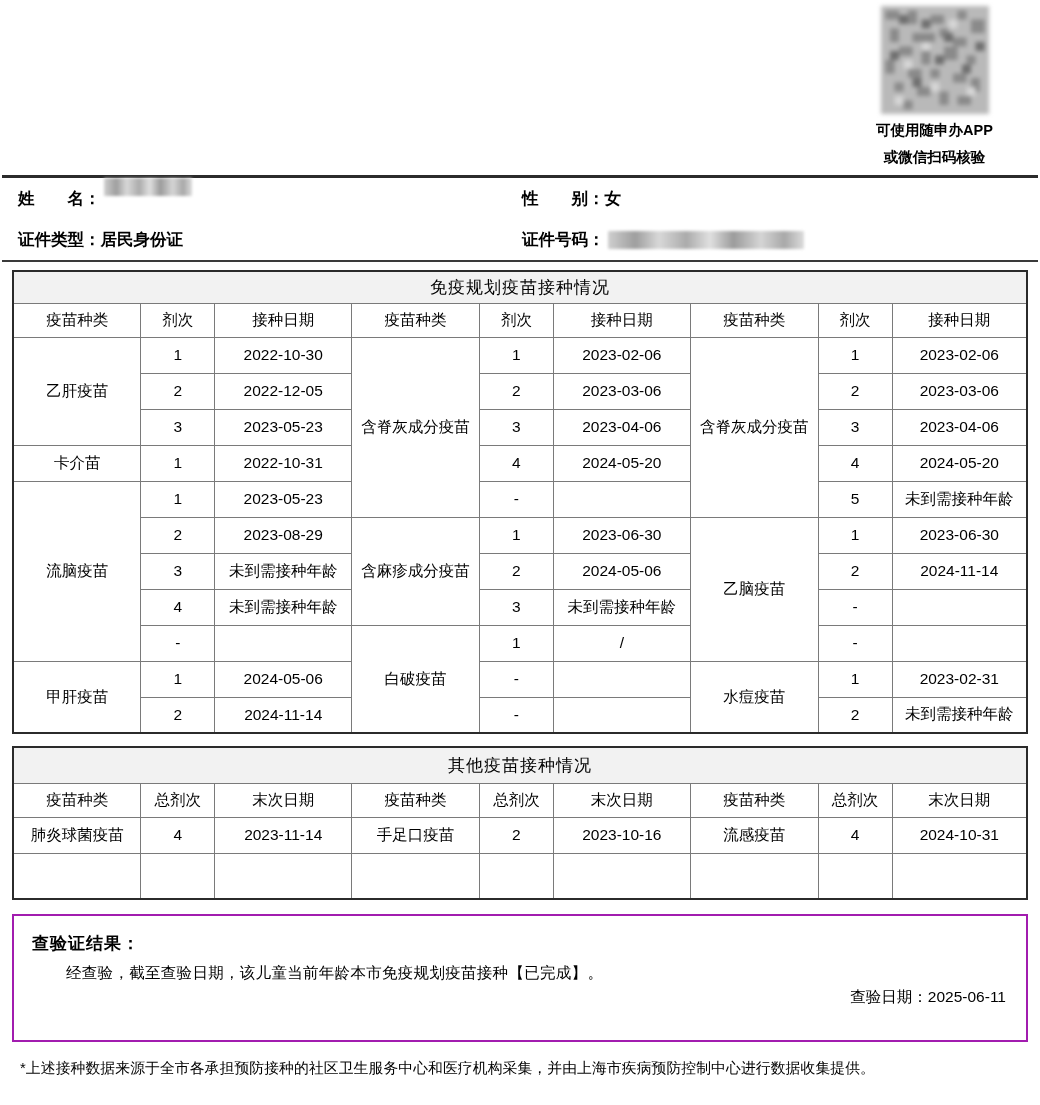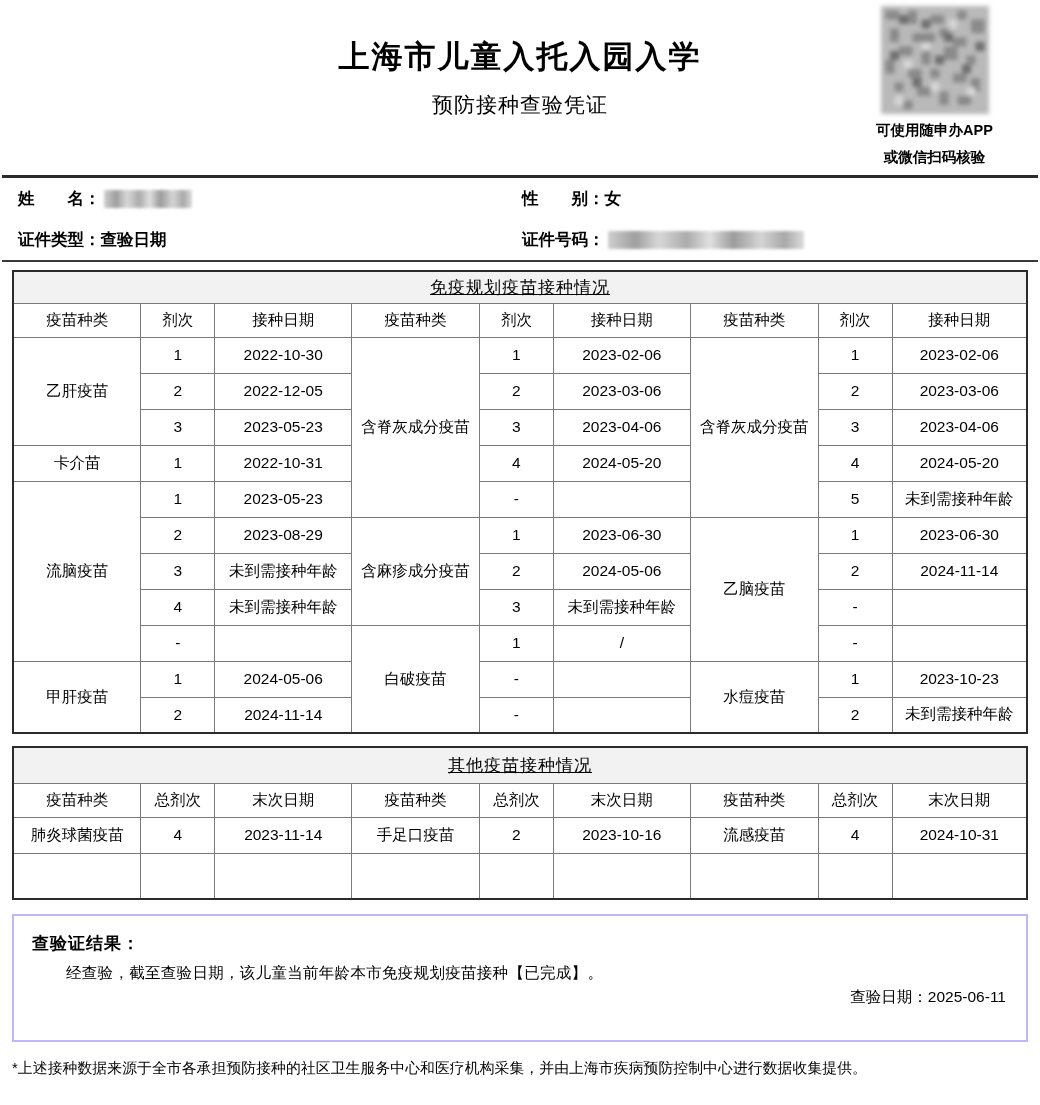--- a/index.html
+++ b/index.html
@@ -84,21 +84,21 @@
     height: 82px;
     padding: 0 14px;
   }
   .pinfo-row {
     position: relative;
     height: 41px;
     line-height: 41px;
     font-size: 16.5px;
     font-weight: bold;
   }
-  .pcol-left { position: absolute; left: 4px; top: 0; display: flex; align-items: center; height: 41px; }
+  .pcol-left { position: absolute; left: 4px; top: 0; display: flex; height: 41px; }
   .pcol-right { position: absolute; left: 508px; top: 0; display: flex; align-items: center; height: 41px; }
   .redact {
     display: inline-block;
     height: 18px;
     border-radius: 1px;
     background: linear-gradient(90deg,#cfcfcf 0%,#9e9e9e 14%,#d8d8d8 26%,#ababab 40%,#e0e0e0 52%,#9b9b9b 64%,#d5d5d5 78%,#a8a8a8 90%,#dcdcdc 100%);
     filter: blur(1.6px);
     vertical-align: middle;
     margin-left: 3px;
   }
@@ -120,66 +120,61 @@
     padding: 0 2px;
     font-weight: normal;
   }
   .tbl-outer { border: 2px solid #2b2b2b; }
   .band {
     background: #f2f2f2;
     font-size: 17px;
     font-weight: bold;
     height: 32px;
     letter-spacing: 1px;
-    text-decoration: underline;
   }
   .hdr td { height: 34px; font-size: 15.5px; }
   .rowcell { height: 36px; }
   .vname { font-size: 15.5px; line-height: 1.3; }
   .small-gap { height: 12px; }
 
   table.otable { font-size: 15.5px; }
   table.otable td { height: 36px; }
   table.otable td.hdr2 { height: 34px; }
   table.otable tr.blankrow td { height: 46px; }
 
   
   .result-box {
     margin: 14px 12px 0 12px;
-    border: 2px solid #c4b5fd;
+    border: 2px solid #a21caf;
     height: 128px;
     position: relative;
     padding: 16px 18px;
   }
   .res-title { font-size: 17px; font-weight: bold; letter-spacing: 1px; }
   .res-body { font-size: 15.5px; margin-top: 8px; padding-left: 34px; letter-spacing: .3px; }
   .res-date {
     position: absolute;
     right: 20px;
     bottom: 32px;
     font-size: 15.5px;
   }
 
   .footnote {
-    margin: 16px 8px 0 12px;
+    margin: 16px 8px 0 20px;
     font-size: 14.8px;
     letter-spacing: .1px;
     line-height: 1.4;
   }
 </style>
 </head>
 <body>
 
 <div class="header">
 
 
-  <div class="title-block">
-    <div class="title-main">上海市儿童入托入园入学</div>
-    <div class="title-sub">预防接种查验凭证</div>
-  </div>
 
   <div class="qr-block">
     <svg class="qr-img" viewBox="0 0 24 24" preserveAspectRatio="none">
       <rect width="24" height="24" fill="#b9b9b9"></rect>
       <g fill="#8a8a8a">
         <rect x="1" y="1" width="3" height="2"></rect>
           <rect x="6" y="1" width="2" height="3"></rect>
         <rect x="11" y="2" width="3" height="2"></rect>
           <rect x="17" y="1" width="2" height="2"></rect>
         <rect x="20" y="3" width="3" height="3"></rect>
@@ -236,21 +231,21 @@
       <span class="redact redact-name"></span>
     </div>
     <div class="pcol-right">
       <span>性　　别：</span>
       <span>女</span>
     </div>
   </div>
   <div class="pinfo-row">
     <div class="pcol-left">
       <span>证件类型：</span>
-      <span>查验日期</span>
+      <span>居民身份证</span>
     </div>
     <div class="pcol-right">
       <span>证件号码：</span>
       <span class="redact redact-id"></span>
     </div>
   </div>
 </div>
 
 <div class="rule-thin"></div>
 
@@ -363,21 +358,21 @@
           <td class="rowcell"></td>
         </tr>
         <tr>
           <td class="rowcell vname" rowspan="2">甲肝疫苗</td>
           <td class="rowcell">1</td>
           <td class="rowcell">2024-05-06</td>
           <td class="rowcell">-</td>
           <td class="rowcell"></td>
           <td class="rowcell vname" rowspan="2">水痘疫苗</td>
           <td class="rowcell">1</td>
-          <td class="rowcell">2023-10-23</td>
+          <td class="rowcell">2023-02-31</td>
         </tr>
         <tr>
           <td class="rowcell">2</td>
           <td class="rowcell">2024-11-14</td>
           <td class="rowcell">-</td>
           <td class="rowcell"></td>
           <td class="rowcell">2</td>
           <td class="rowcell">未到需接种年龄</td>
         </tr>
       </tbody>

